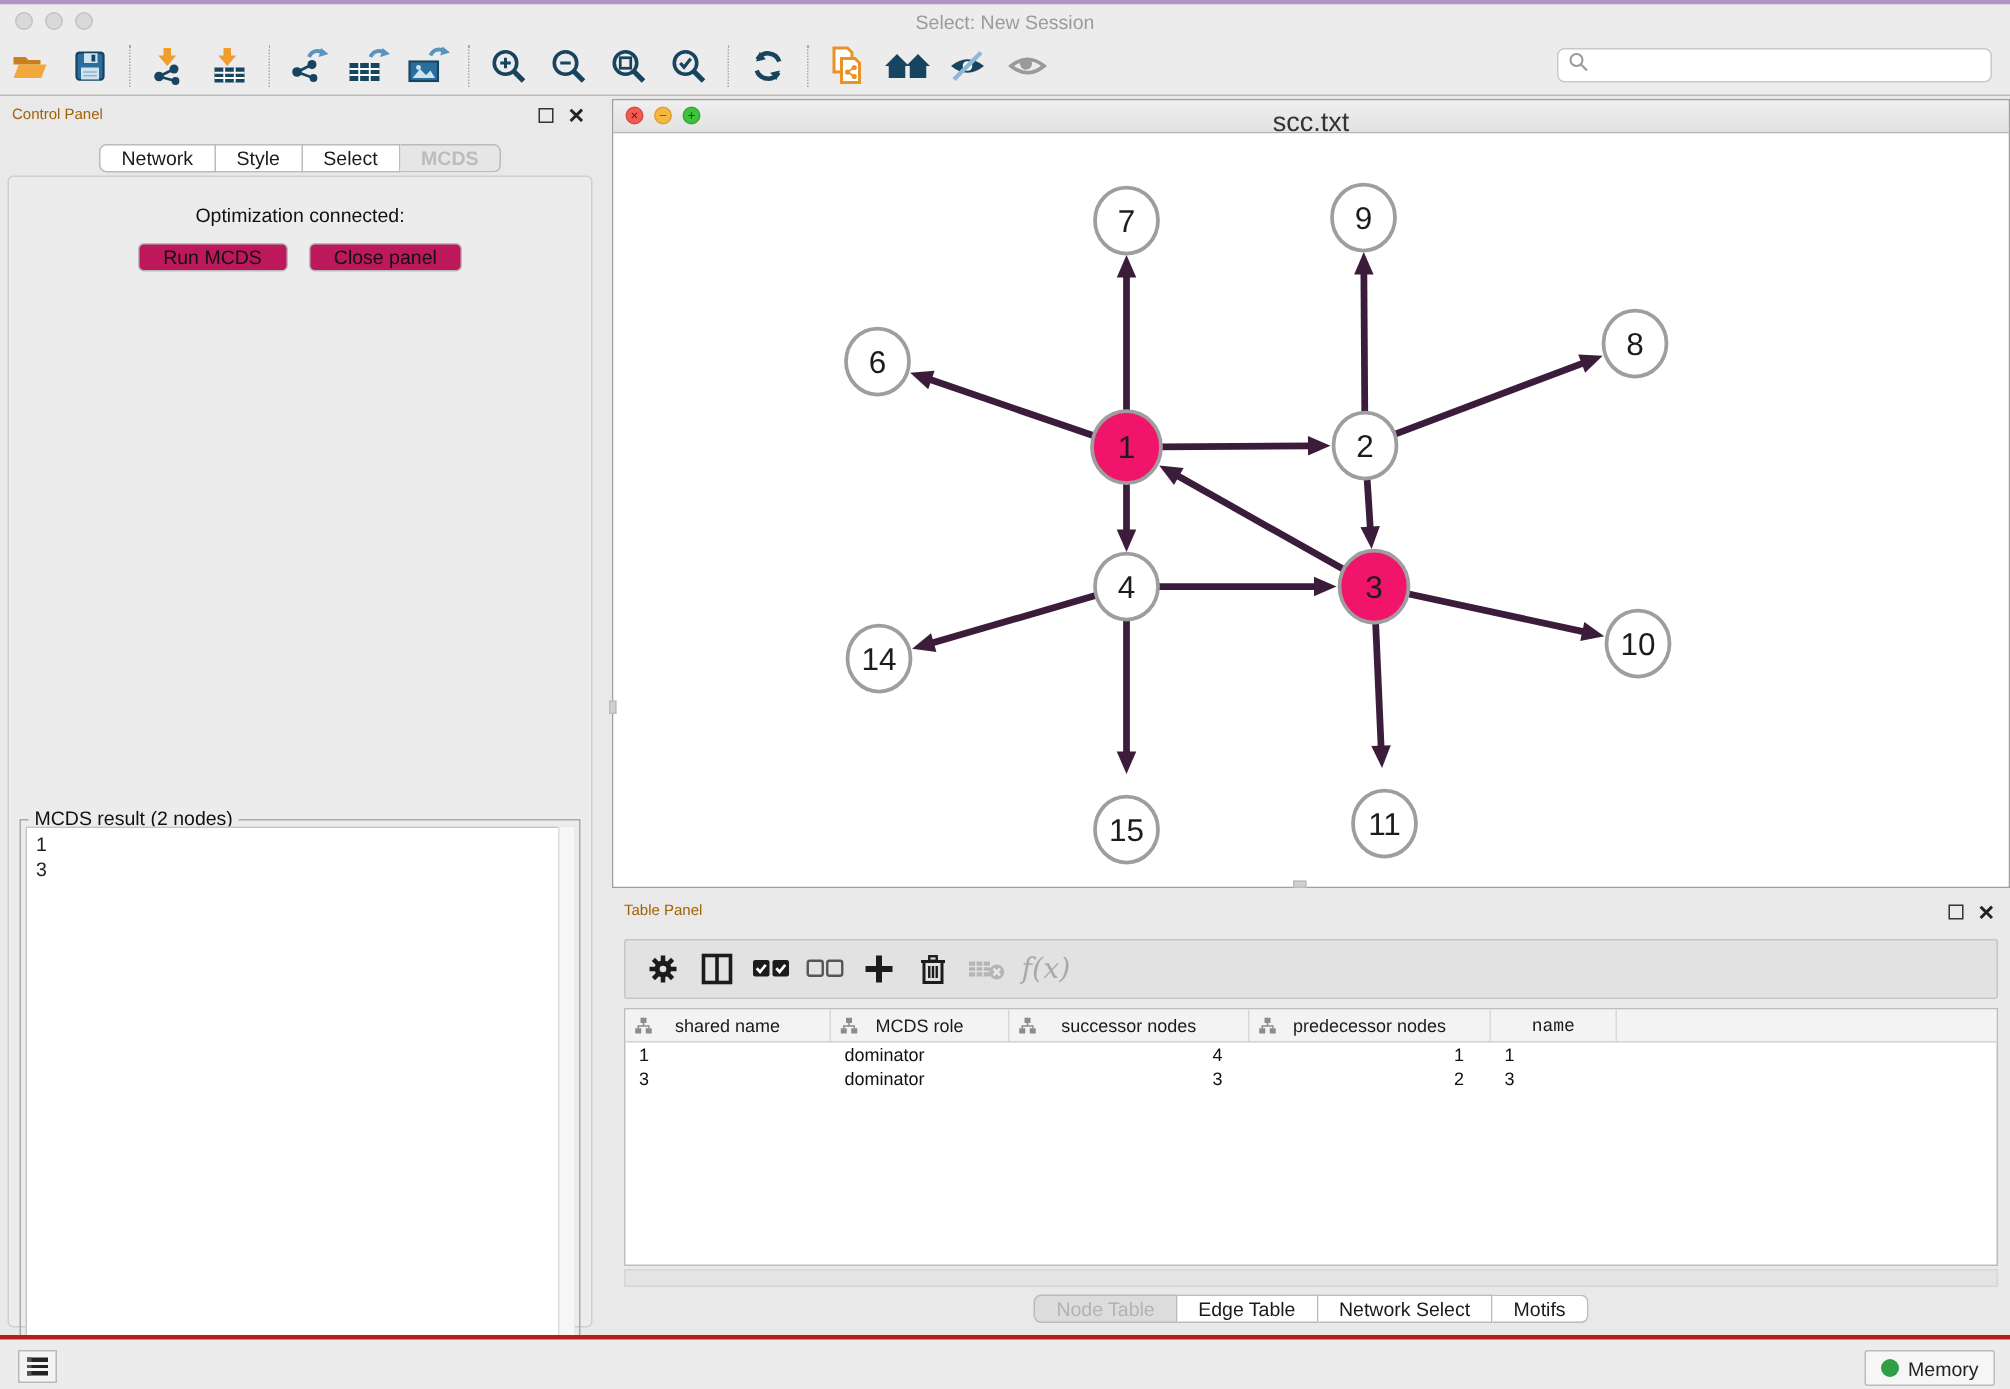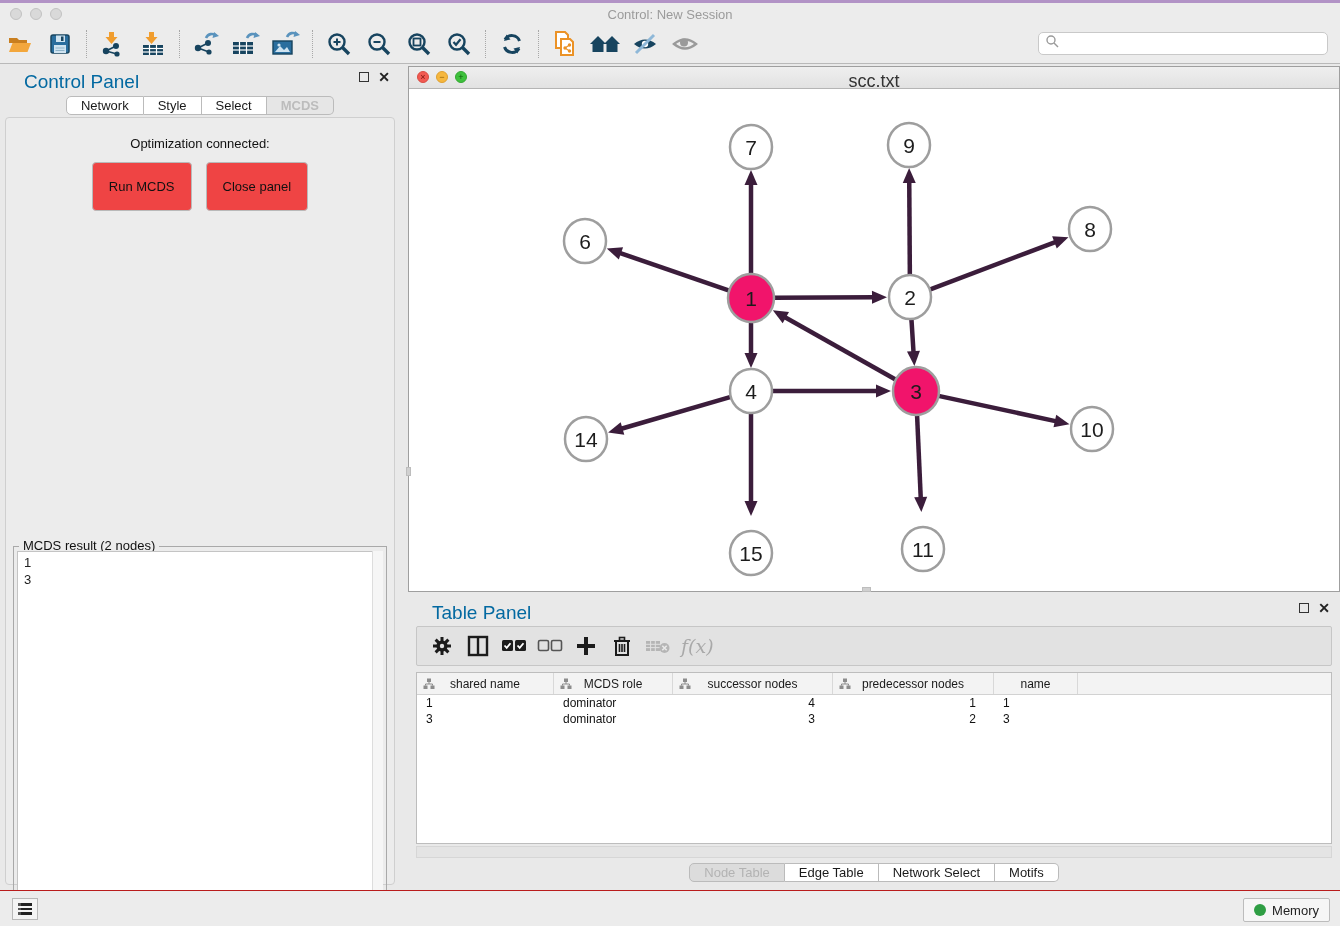--- a/index.html
+++ b/index.html
@@ -16,40 +16,40 @@
 
   #main-toolbar { position:absolute; left:0; top:25px; width:1340px; height:39px; background:#ececec; border-bottom:1px solid #b9b9b9; display:flex; align-items:center; }
   .tb-icon { width:40px; height:32px; display:flex; align-items:center; justify-content:center; cursor:pointer; }
   .tb-sep { width:1px; height:28px; margin:0 6px; border-left:1px dotted #a8a8a8; }
   #toolbar-search { position:absolute; right:12px; top:7px; width:290px; height:23px; background:#fff; border:1px solid #c9c9c9; border-radius:5px; display:flex; align-items:center; padding-left:6px; }
   #toolbar-search input { border:none; outline:none; flex:1; font-size:12px; background:transparent; }
 
   
   #control-panel { position:absolute; left:0; top:64px; width:400px; height:826px; background:#e9e9e9; }
   .panel-header { position:relative; height:28px; }
-  .panel-title { position:absolute; left:24px; top:7px; font-size:19px; color:#0369a1; }
+  .panel-title { position:absolute; left:8px; top:7px; font-size:10px; color:#a16207; }
   .panel-btns { position:absolute; right:10px; top:7px; display:flex; gap:9px; align-items:center; }
   .float-box { width:10px; height:10px; border:1.5px solid #333; background:transparent; }
   .close-x { font-size:14px; font-weight:bold; color:#222; line-height:12px; }
 
   .seg { display:flex; justify-content:center; margin-top:4px; }
   .seg-item { font-size:13px; padding:1px 14px; background:#fff; border:1px solid #bbb; border-left:none; color:#1a1a1a; cursor:pointer; }
   .seg-item:first-child { border-left:1px solid #bbb; border-radius:5px 0 0 5px; }
   .seg-item:last-child { border-radius:0 5px 5px 0; }
   .seg-item.dimmed { background:#e6e6e6; color:#bcbcbc;font-weight:bold; }
   .seg-item.selected-gray { background:#dcdcdc; color:#b3b3b3; }
 
   #cp-body { position:absolute; left:5px; top:53px; width:390px; height:768px; background:#ececec; border:1px solid #cfcfcf; border-radius:4px; }
   #opt-label { text-align:center; margin-top:18px; font-size:13px; color:#111; }
   #criterion-select { position:relative; margin:8px auto 0 auto; width:312px; height:23px; background:#fff; border:1px solid #b3b3b3; border-radius:4px; font-size:13px; line-height:21px; padding-left:10px; color:#111; cursor:pointer; }
   .stepper { position:absolute; right:6px; top:3px; width:11px; height:16px; display:flex; flex-direction:column; align-items:center; justify-content:center; gap:2px; }
   .stepper .up { width:0;height:0;border-left:4px solid transparent;border-right:4px solid transparent;border-bottom:5px solid #444; }
   .stepper .dn { width:0;height:0;border-left:4px solid transparent;border-right:4px solid transparent;border-top:5px solid #444; }
   #cp-buttons { display:flex; justify-content:center; gap:14px; margin-top:11px; }
-  .mac-btn { background:#ef4444; border:1px solid #b9b9b9; border-radius:4px; font-size:13px; padding:16px 16px; color:#111; cursor:pointer; }
+  .mac-btn { background:#be185d; border:1px solid #b9b9b9; border-radius:4px; font-size:13px; padding:1px 16px; color:#111; cursor:pointer; }
 
   #result-group { position:absolute; left:7px; top:428px; width:374px; height:382px; border:1px solid #a9a9a9; }
   #result-legend { position:absolute; left:5px; top:-9px; background:#ececec; padding:0 4px; font-size:13px; color:#111; }
   #result-text { position:absolute; left:3px; top:4px; right:3px; bottom:3px; background:#fff; border:1px solid #c4c4c4; font-size:13px; line-height:17px; padding:2px 0 0 6px; white-space:pre; overflow:hidden; }
   #result-scroll { position:absolute; right:3px; top:4px; width:11px; bottom:3px; background:#f6f6f6; border-left:1px solid #ddd; }
 
   
   #network-window { position:absolute; left:408px; top:66px; width:932px; height:526px; background:#fff; border:1px solid #9f9f9f; }
   #net-titlebar { position:absolute; left:0; top:0; width:100%; height:22px; background:linear-gradient(#efefef,#e2e2e2); border-bottom:1px solid #b5b5b5; }
   #net-titlebar .tl-group { left:8px; top:4px; gap:7px; }
@@ -70,41 +70,41 @@
   #table-head { display:flex; height:22px; background:#f3f3f3; border-bottom:1px solid #d2d2d2; }
   .th { position:relative; border-right:1px solid #d8d8d8; font-size:12px; color:#1a1a1a; display:flex; align-items:center; justify-content:center; }
   .th .attr-icon { position:absolute; left:6px; top:5px; }
   .tr { display:flex; height:16px; font-size:12px; color:#111; }
   .td { overflow:hidden; white-space:nowrap; }
   #table-hscroll { position:absolute; left:8px; top:251px; width:916px; height:12px; background:#e4e4e4; border:1px solid #d6d6d6; }
 
   #bottom-tabs { position:absolute; left:0; right:0; top:268px; display:flex; justify-content:center; }
 
   
-  #status-bar { position:absolute; left:0; top:890px; width:1340px; height:36px; background:#ececec; border-top:1px solid #b91c1c; }
+  #status-bar { position:absolute; left:0; top:890px; width:1340px; height:36px; background:#ececec; border-top:3px solid #b91c1c; }
   #list-btn { position:absolute; left:12px; top:7px; width:26px; height:22px; background:#f4f4f4; border:1px solid #b9b9b9; display:flex; flex-direction:column; justify-content:center; align-items:center; gap:2px; cursor:pointer; }
   #list-btn .bar { width:14px; height:2.5px; background:#222; position:relative; }
   #list-btn .bar::before { content:""; position:absolute; left:-0px; top:0; width:3px; height:2.5px; background:#555; }
   #memory-btn { position:absolute; right:10px; top:7px; height:24px; background:#f6f6f6; border:1px solid #bcbcbc; border-radius:2px; display:flex; align-items:center; gap:6px; padding:0 10px; font-size:13px; cursor:pointer; }
   #memory-dot { width:12px; height:12px; border-radius:50%; }
 </style>
 </head>
 <body>
 
 <div id="app">
 
   <div id="desktop-strip"></div>
 
   <div id="titlebar">
     <div class="tl-group">
       <div class="tl"></div>
       <div class="tl"></div>
       <div class="tl"></div>
     </div>
-    <div id="window-title">Control: New Session</div>
+    <div id="window-title">Select: New Session</div>
   </div>
 
   <div id="main-toolbar">
     <div class="tb-icon">
       <svg width="26" height="24" viewBox="0 0 26 24">
           <path d="M2 6h8l2 2h8v3H2z" fill="#c97f1f"></path>
           <path d="M2 20l3.5-9H24l-3.5 9z" fill="#f3a73c"></path>
         </svg>
     </div>
     <div class="tb-icon">
@@ -449,21 +449,21 @@
           </div>
           <div class="th" style="width: 161px;">
             <svg class="attr-icon" width="12" height="12" viewBox="0 0 12 12">
               <rect x="4" y="0.5" width="4" height="3.5" fill="#8c8c8c"></rect>
               <rect x="0.5" y="7.5" width="4" height="3.5" fill="#8c8c8c"></rect>
               <rect x="7.5" y="7.5" width="4" height="3.5" fill="#8c8c8c"></rect>
               <path d="M6 4v2M2.5 7.5V6h7v1.5" stroke="#8c8c8c" fill="none" stroke-width="1"></path>
             </svg>
             <span>predecessor nodes</span>
           </div>
-          <div class="th" style="width: 84px;">
+          <div class="th" style="width: 84px; font-family: Liberation Mono, monospace;">
             <span>name</span>
           </div>
         </div>
       <div id="table-body">
           <div class="tr">
             <div class="td" style="width: 137px; text-align: left; padding: 1px 0px 0px 9px;">1</div>
             <div class="td" style="width: 119px; text-align: left; padding: 1px 0px 0px 9px;">dominator</div>
             <div class="td" style="width: 160px; text-align: right; padding: 1px 18px 0px 0px;">4</div>
             <div class="td" style="width: 161px; text-align: right; padding: 1px 18px 0px 0px;">1</div>
             <div class="td" style="width: 84px; text-align: left; padding: 1px 0px 0px 9px;">1</div>

